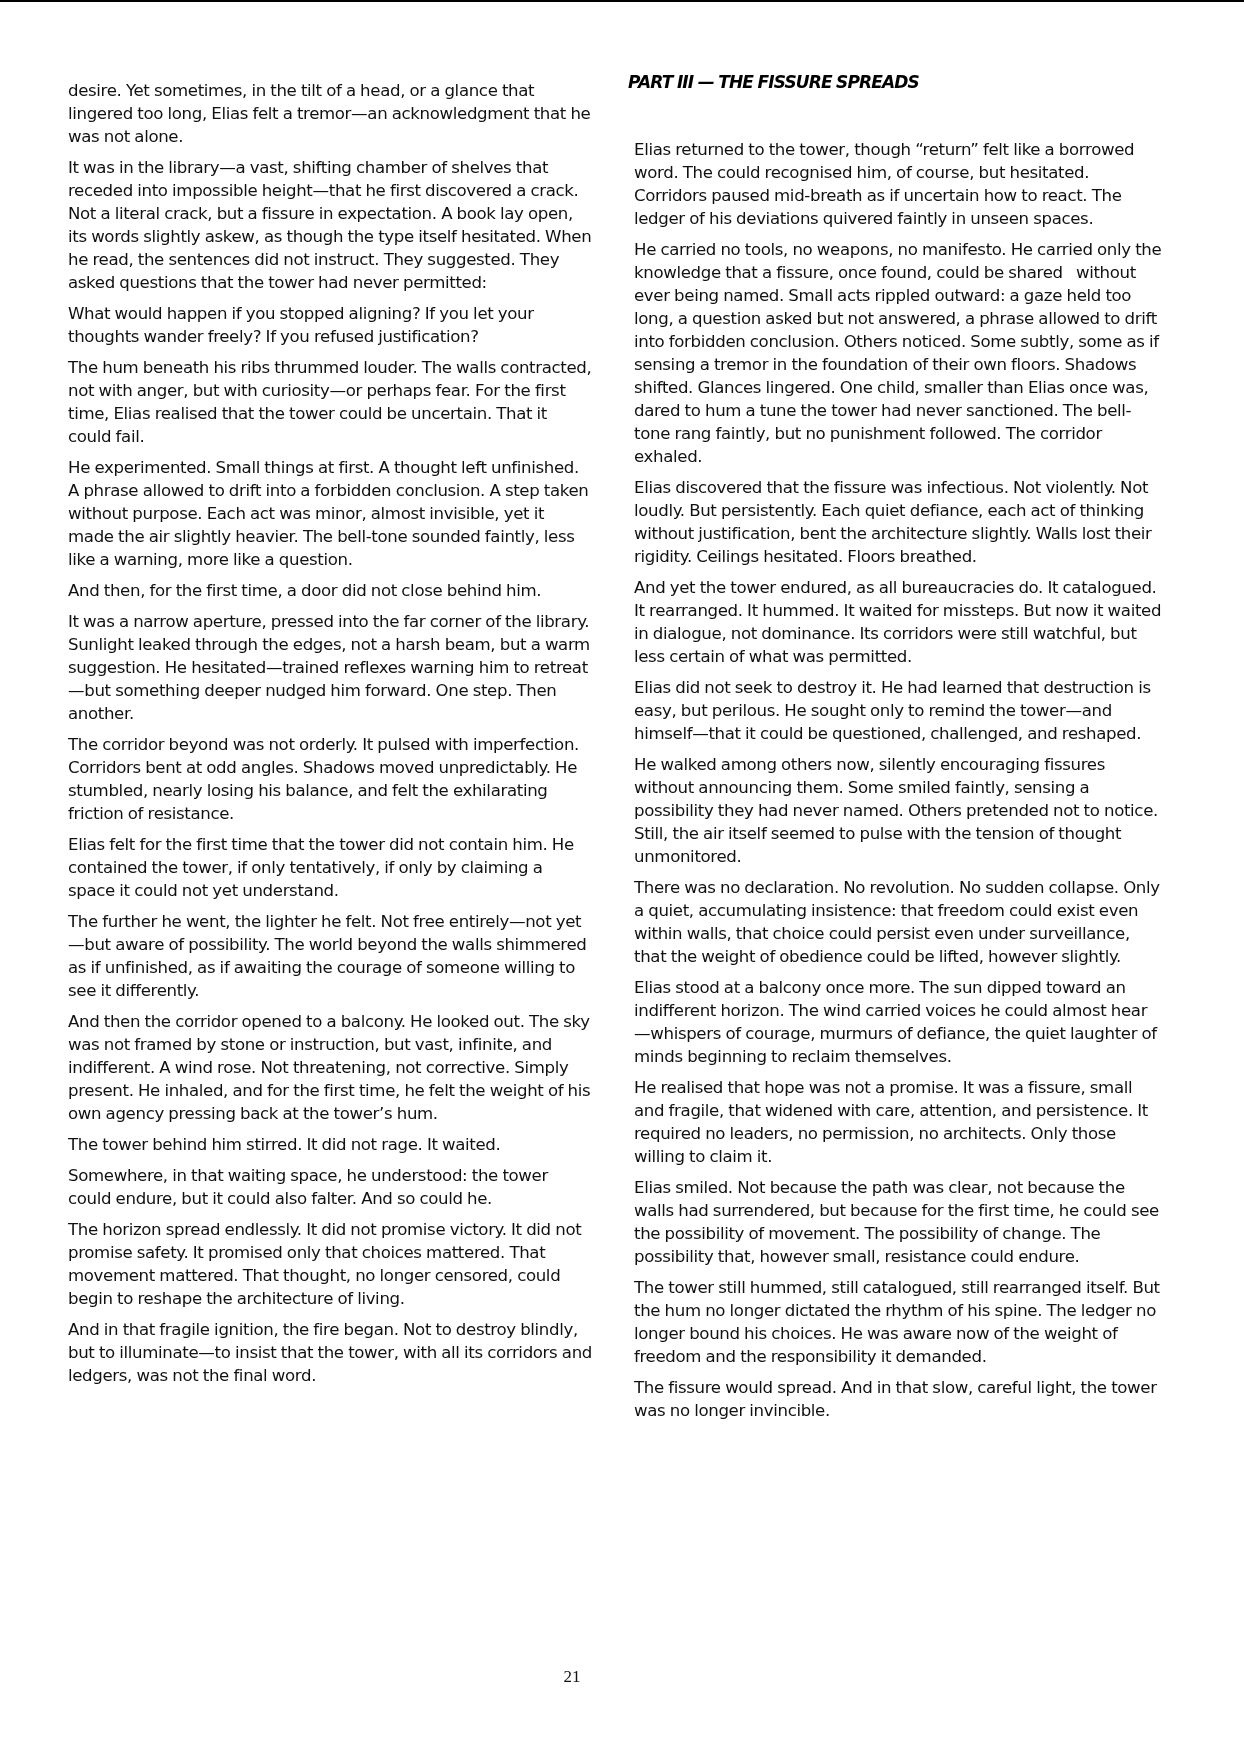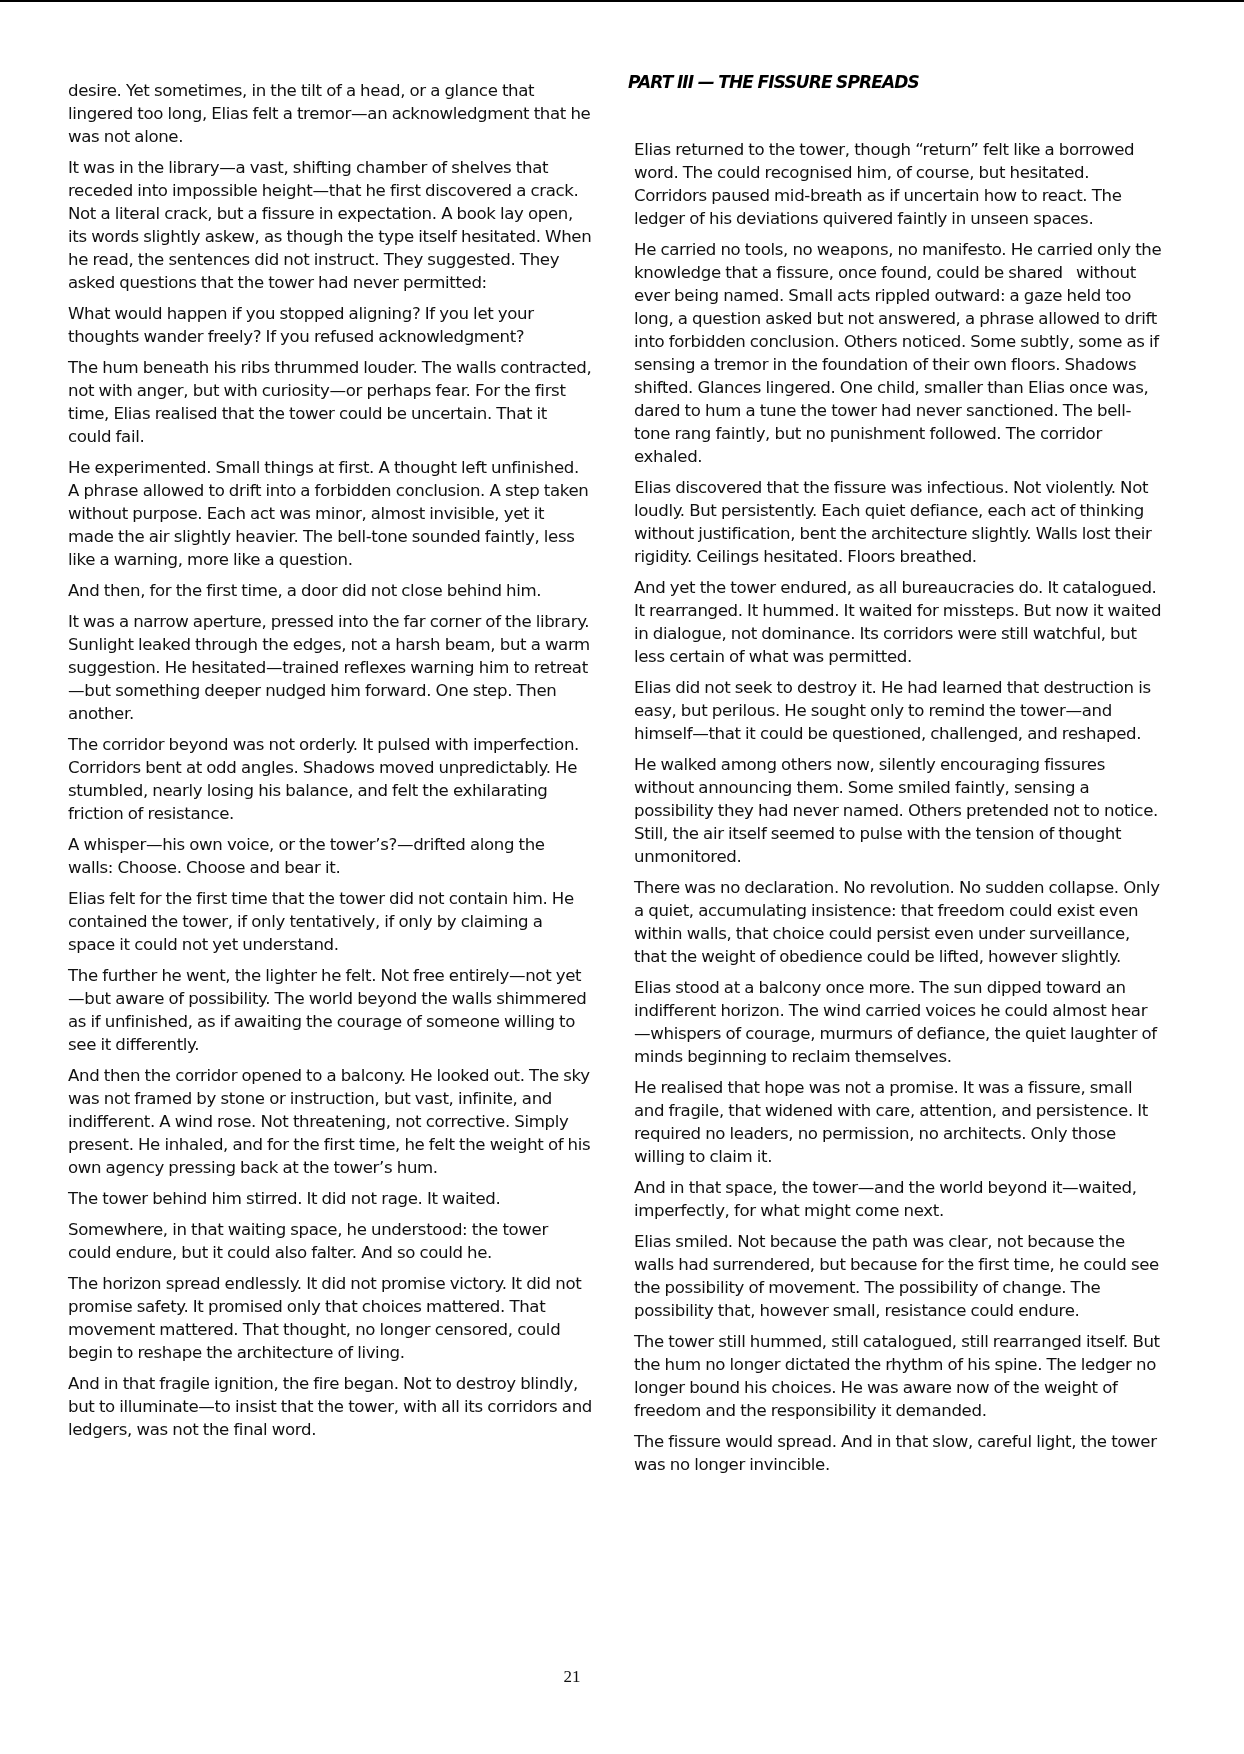--- a/index.html
+++ b/index.html
@@ -66,46 +66,44 @@
   }
 </style>
 </head>
 <body>
 
 <div class="top-rule"></div>
 
 <div class="column col-left">
   <p class="para">desire. Yet sometimes, in the tilt of a head, or a glance that lingered too long, Elias felt a tremor—an acknowledgment that he was not alone.</p>
   <p class="para">It was in the library—a vast, shifting chamber of shelves that receded into impossible height—that he first discovered a crack. Not a literal crack, but a fissure in expectation. A book lay open, its words slightly askew, as though the type itself hesitated. When he read, the sentences did not instruct. They suggested. They asked questions that the tower had never permitted:</p>
-  <p class="para">What would happen if you stopped aligning? If you let your thoughts wander freely? If you refused acknowledgment?</p>
+  <p class="para">What would happen if you stopped aligning? If you let your thoughts wander freely? If you refused justification?</p>
   <p class="para">The hum beneath his ribs thrummed louder. The walls contracted, not with anger, but with curiosity—or perhaps fear. For the first time, Elias realised that the tower could be uncertain. That it could fail.</p>
   <p class="para">He experimented. Small things at first. A thought left unfinished. A phrase allowed to drift into a forbidden conclusion. A step taken without purpose. Each act was minor, almost invisible, yet it made the air slightly heavier. The bell-tone sounded faintly, less like a warning, more like a question.</p>
   <p class="para">And then, for the first time, a door did not close behind him.</p>
   <p class="para">It was a narrow aperture, pressed into the far corner of the library. Sunlight leaked through the edges, not a harsh beam, but a warm suggestion. He hesitated—trained reflexes warning him to retreat—but something deeper nudged him forward. One step. Then another.</p>
   <p class="para">The corridor beyond was not orderly. It pulsed with imperfection. Corridors bent at odd angles. Shadows moved unpredictably. He stumbled, nearly losing his balance, and felt the exhilarating friction of resistance.</p>
-  <p class="para">A whisper—his own voice, or the tower’s?—drifted along the walls: Choose. Choose and bear it.</p>
   <p class="para">Elias felt for the first time that the tower did not contain him. He contained the tower, if only tentatively, if only by claiming a space it could not yet understand.</p>
   <p class="para">The further he went, the lighter he felt. Not free entirely—not yet—but aware of possibility. The world beyond the walls shimmered as if unfinished, as if awaiting the courage of someone willing to see it differently.</p>
   <p class="para">And then the corridor opened to a balcony. He looked out. The sky was not framed by stone or instruction, but vast, infinite, and indifferent. A wind rose. Not threatening, not corrective. Simply present. He inhaled, and for the first time, he felt the weight of his own agency pressing back at the tower’s hum.</p>
   <p class="para">The tower behind him stirred. It did not rage. It waited.</p>
   <p class="para">Somewhere, in that waiting space, he understood: the tower could endure, but it could also falter. And so could he.</p>
   <p class="para">The horizon spread endlessly. It did not promise victory. It did not promise safety. It promised only that choices mattered. That movement mattered. That thought, no longer censored, could begin to reshape the architecture of living.</p>
   <p class="para">And in that fragile ignition, the fire began. Not to destroy blindly, but to illuminate—to insist that the tower, with all its corridors and ledgers, was not the final word.</p>
 </div>
 
 <div class="column col-right">
   <h2 class="heading">PART III — THE FISSURE SPREADS</h2>
   <p class="para">Elias returned to the tower, though “return” felt like a borrowed word. The could recognised him, of course, but hesitated. Corridors paused mid-breath as if uncertain how to react. The ledger of his deviations quivered faintly in unseen spaces.</p>
   <p class="para">He carried no tools, no weapons, no manifesto. He carried only the knowledge that a fissure, once found, could be shared &nbsp;&nbsp;without ever being named. Small acts rippled outward: a gaze held too long, a question asked but not answered, a phrase allowed to drift into forbidden conclusion. Others noticed. Some subtly, some as if sensing a tremor in the foundation of their own floors. Shadows shifted. Glances lingered. One child, smaller than Elias once was, dared to hum a tune the tower had never sanctioned. The bell-tone rang faintly, but no punishment followed. The corridor exhaled.</p>
   <p class="para">Elias discovered that the fissure was infectious. Not violently. Not loudly. But persistently. Each quiet defiance, each act of thinking without justification, bent the architecture slightly. Walls lost their rigidity. Ceilings hesitated. Floors breathed.</p>
   <p class="para">And yet the tower endured, as all bureaucracies do. It catalogued. It rearranged. It hummed. It waited for missteps. But now it waited in dialogue, not dominance. Its corridors were still watchful, but less certain of what was permitted.</p>
   <p class="para">Elias did not seek to destroy it. He had learned that destruction is easy, but perilous. He sought only to remind the tower—and himself—that it could be questioned, challenged, and reshaped.</p>
   <p class="para">He walked among others now, silently encouraging fissures without announcing them. Some smiled faintly, sensing a possibility they had never named. Others pretended not to notice. Still, the air itself seemed to pulse with the tension of thought unmonitored.</p>
   <p class="para">There was no declaration. No revolution. No sudden collapse. Only a quiet, accumulating insistence: that freedom could exist even within walls, that choice could persist even under surveillance, that the weight of obedience could be lifted, however slightly.</p>
   <p class="para">Elias stood at a balcony once more. The sun dipped toward an indifferent horizon. The wind carried voices he could almost hear—whispers of courage, murmurs of defiance, the quiet laughter of minds beginning to reclaim themselves.</p>
   <p class="para">He realised that hope was not a promise. It was a fissure, small and fragile, that widened with care, attention, and persistence. It required no leaders, no permission, no architects. Only those willing to claim it.</p>
-  <p class="para">And in that space, the tower—and the world beyond it—waited, imperfectly, for what might come next.</p>
   <p class="para">Elias smiled. Not because the path was clear, not because the walls had surrendered, but because for the first time, he could see the possibility of movement. The possibility of change. The possibility that, however small, resistance could endure.</p>
   <p class="para">The tower still hummed, still catalogued, still rearranged itself. But the hum no longer dictated the rhythm of his spine. The ledger no longer bound his choices. He was aware now of the weight of freedom and the responsibility it demanded.</p>
   <p class="para">The fissure would spread. And in that slow, careful light, the tower was no longer invincible.</p>
 </div>
 
 <div class="page-number">21</div>
 
 </body></html>

